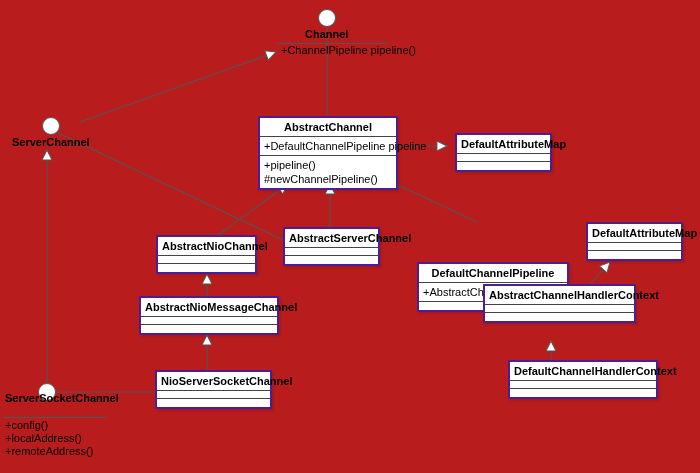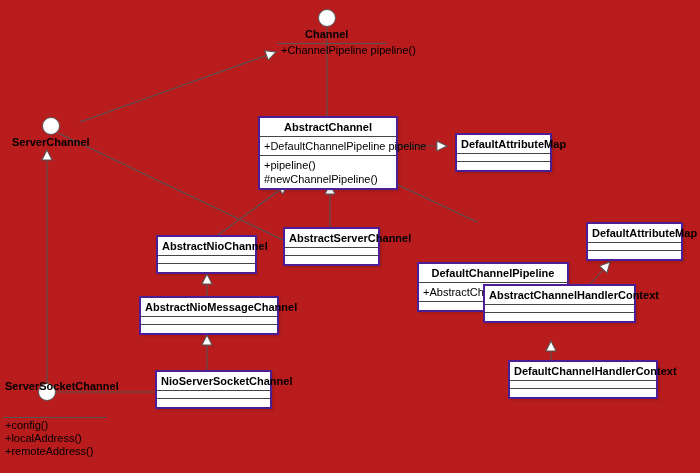--- a/index.html
+++ b/index.html
@@ -152,21 +152,21 @@
     <div class="iface-op" style="left:281px; top:44px;">+ChannelPipeline pipeline()</div>
   </div>
 
   <div class="uml-interface" style="left:4px; top:0; width:200px; height:160px;">
     <div class="ball" style="left:38px; top:117px;"></div>
     <div class="iface-name" style="left:8px; top:136px;">ServerChannel</div>
   </div>
 
   <div class="uml-interface" style="left:0; top:0; width:200px; height:473px;">
     <div class="ball" style="left:38px; top:383px;"></div>
-    <div class="iface-name" style="left:5px; top:380px;">ServerSocketChannel</div>
+    <div class="iface-name" style="left:5px; top:392px;">ServerSocketChannel</div>
     <div class="iface-rule" style="left:3px; top:417px; width:104px;"></div>
     <div class="iface-op" style="left:5px; top:419px;">+config()</div>
     <div class="iface-op" style="left:5px; top:432px;">+localAddress()</div>
     <div class="iface-op" style="left:5px; top:445px;">+remoteAddress()</div>
   </div>
 
   <div class="uml-class" style="left:258px; top:116px; width:140px;">
     <div class="compartment">
       <div class="cls-name">AbstractChannel</div>
     </div>

